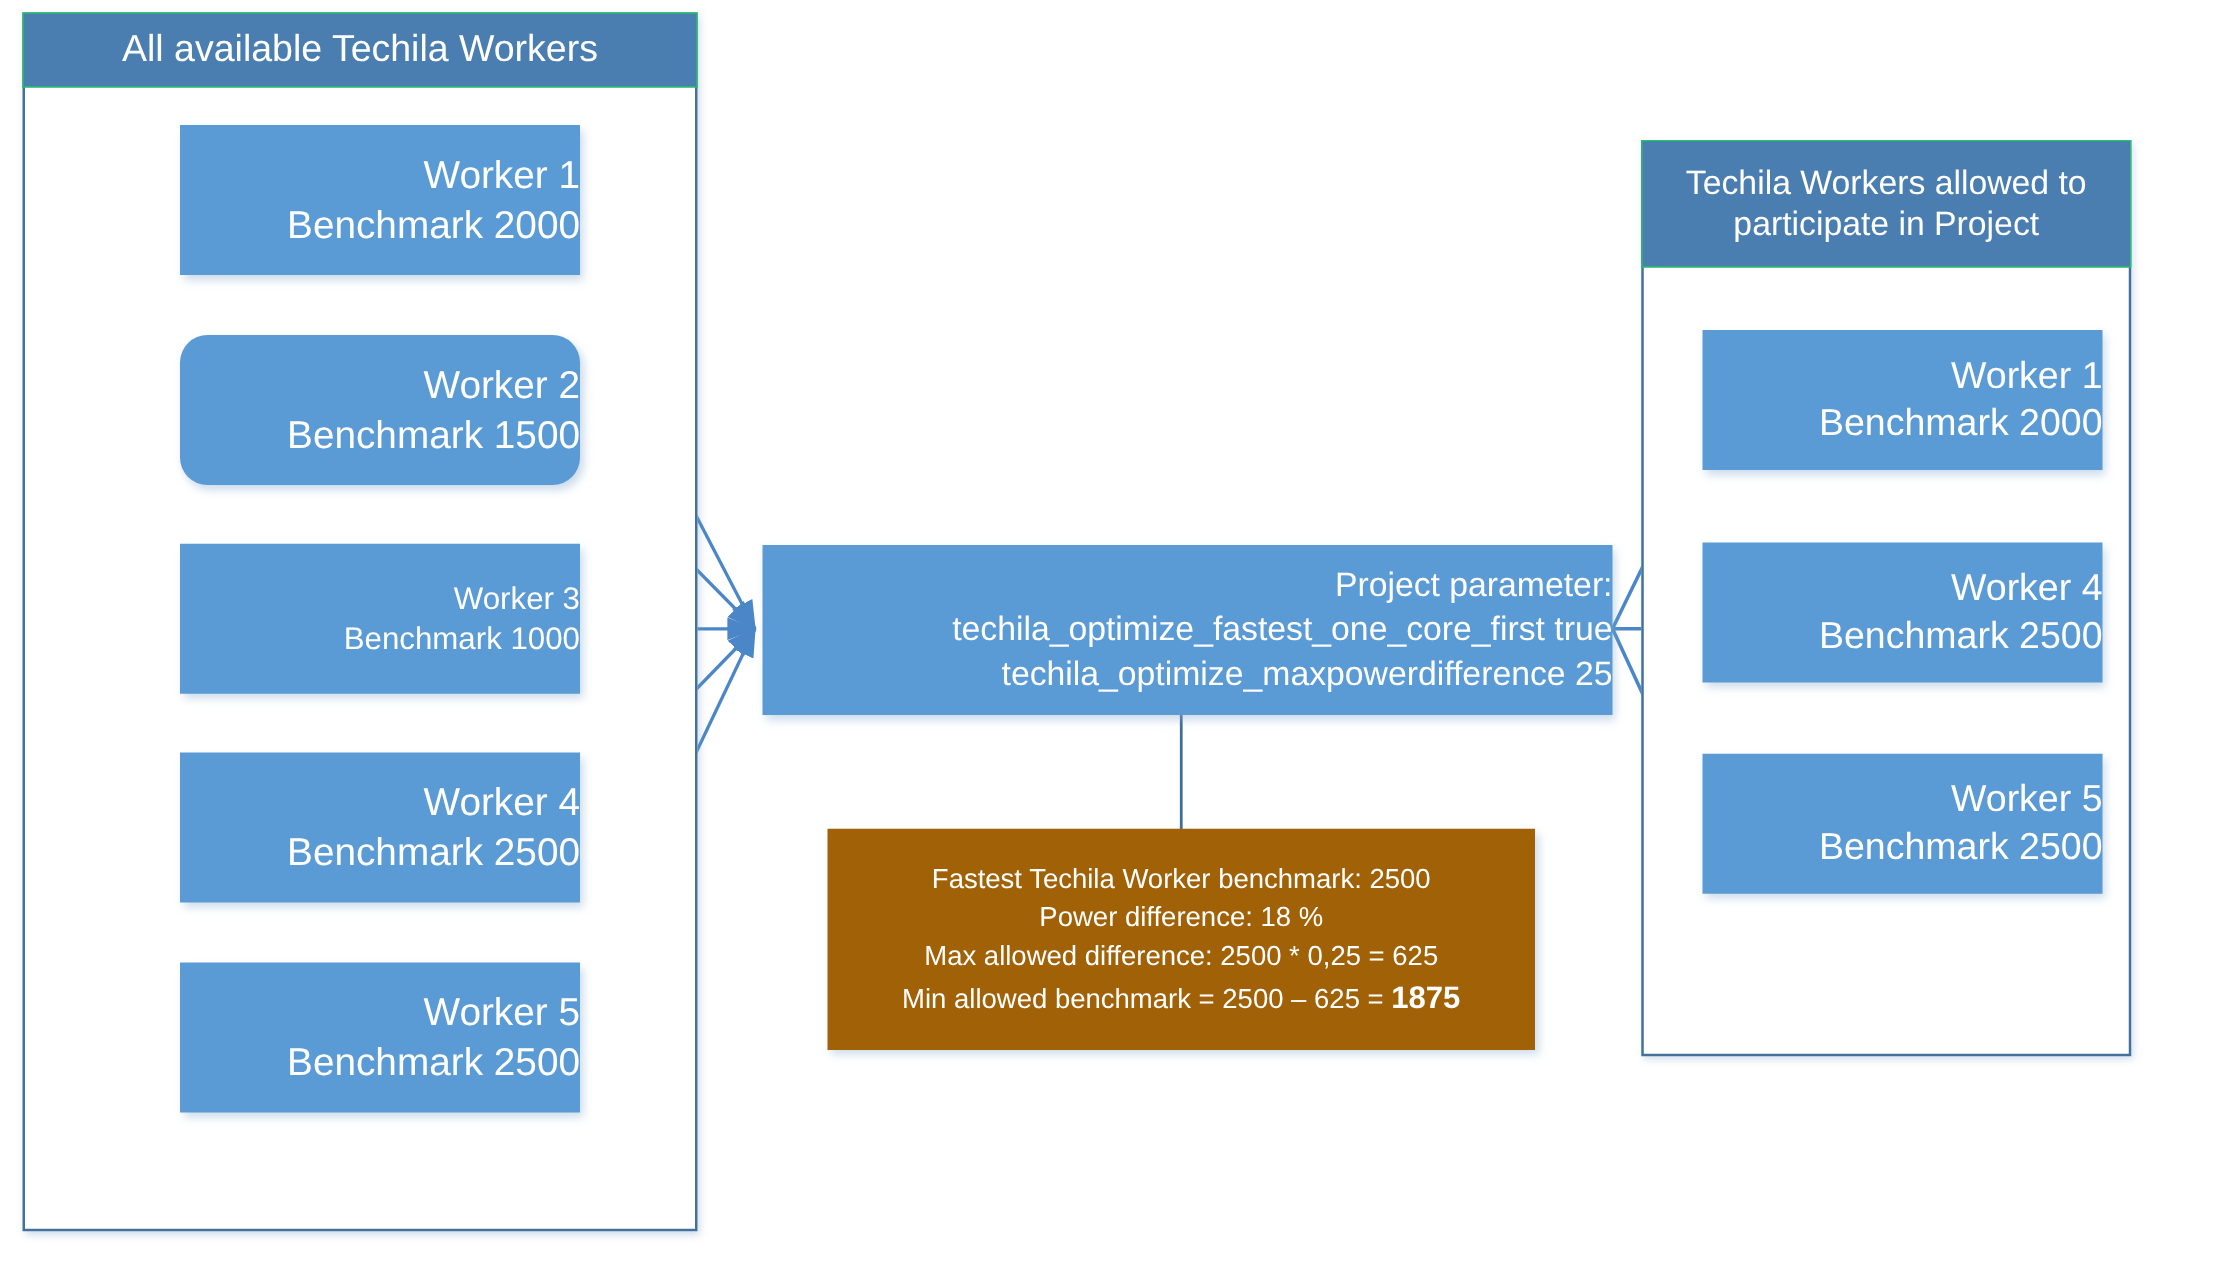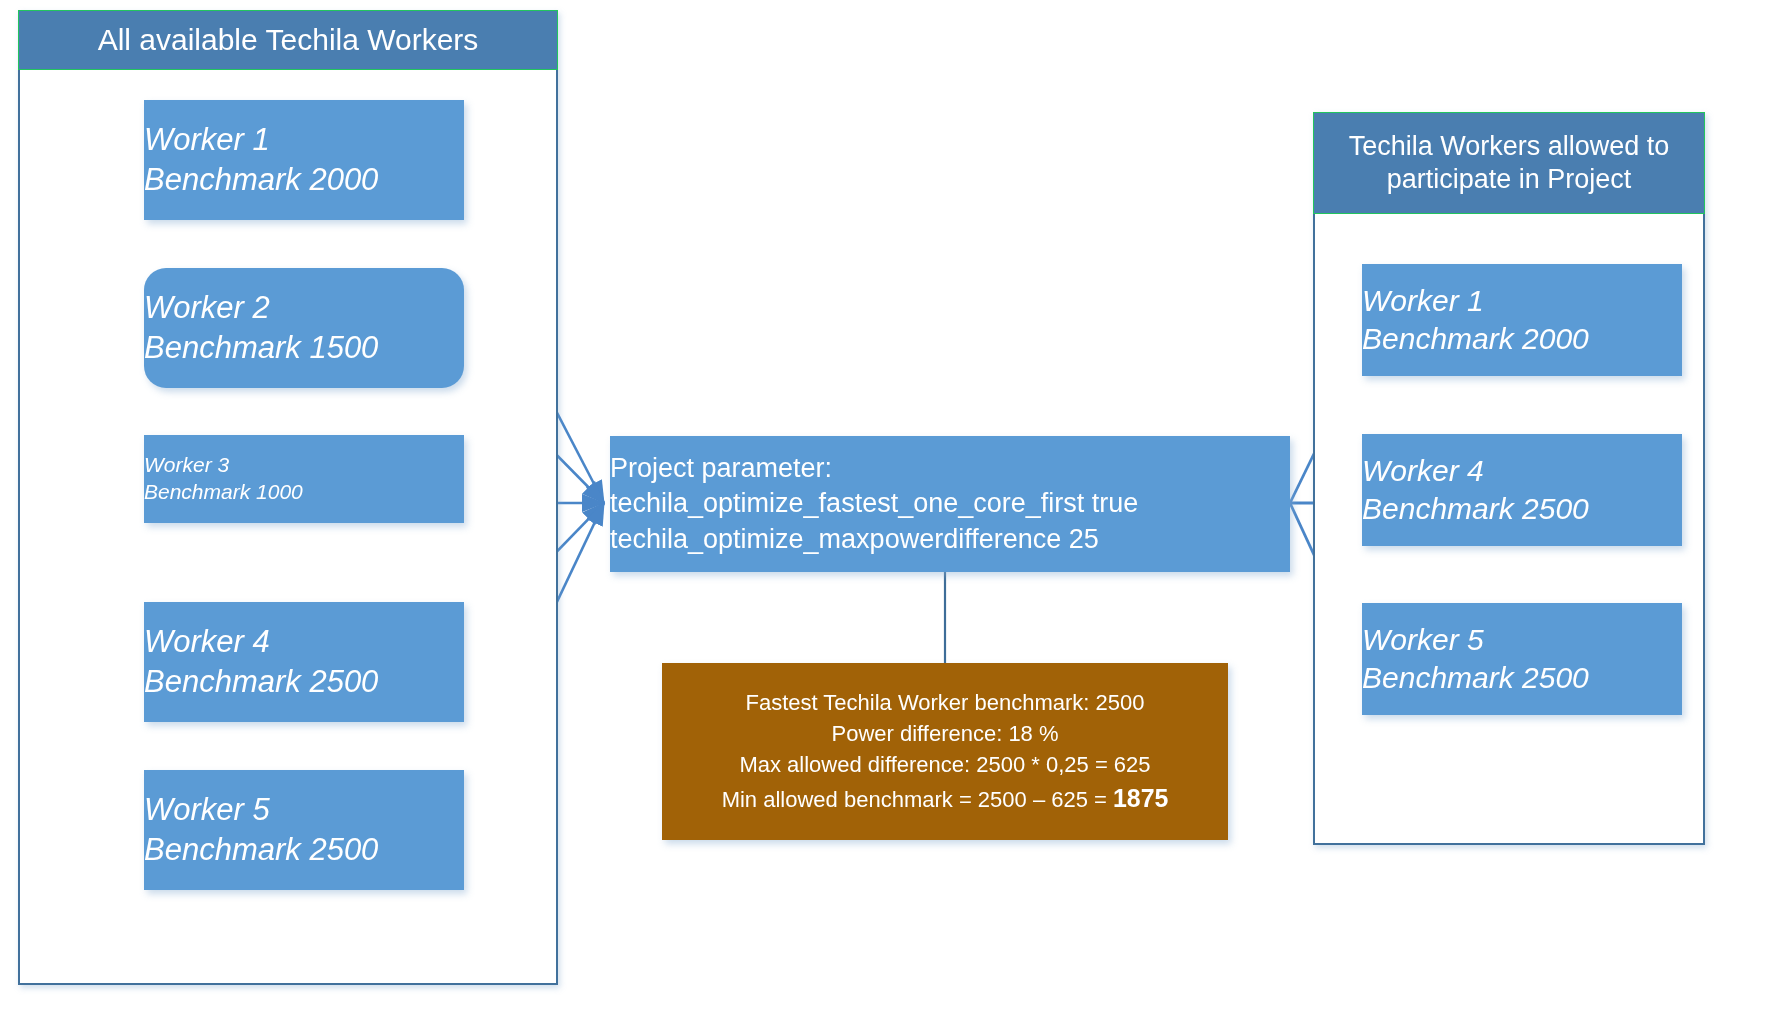--- a/index.html
+++ b/index.html
@@ -43,38 +43,37 @@
   }
 
   
   .wbox {
     position: absolute;
     background: #5B9BD5;
     color: #ffffff;
     box-sizing: border-box;
     display: flex;
     flex-direction: column;
-    align-items: flex-start;
+    align-items: flex-end;
     justify-content: center;
     text-align: center;
     line-height: 1.28;
     box-shadow: 3px 4px 7px rgba(140,175,210,0.45);
-    font-style: italic;
   }
   .wbox .ln { display: block; white-space: nowrap; }
 
   
   .param-box {
     position: absolute;
     background: #5B9BD5;
     color: #ffffff;
     box-sizing: border-box;
     display: flex;
     flex-direction: column;
-    align-items: flex-start;
+    align-items: flex-end;
     justify-content: center;
     text-align: center;
     line-height: 1.30;
     box-shadow: 3px 4px 7px rgba(140,175,210,0.45);
   }
   .param-box .ln { display: block; white-space: nowrap; }
 
   
   .calc-box {
     position: absolute;
@@ -135,21 +134,21 @@
   <div class="wbox" style="left:144px; top:100px; width:320px; height:120px; font-size:31px;">
     <span class="ln">Worker 1</span>
     <span class="ln">Benchmark 2000</span>
   </div>
 
   <div class="wbox" style="left:144px; top:268px; width:320px; height:120px; font-size:31px;border-radius:22px;">
     <span class="ln">Worker 2</span>
     <span class="ln">Benchmark 1500</span>
   </div>
 
-  <div class="wbox" style="left:144px; top:435px; width:320px; height:88px; font-size:21px;">
+  <div class="wbox" style="left:144px; top:435px; width:320px; height:120px; font-size:25px;">
     <span class="ln">Worker 3</span>
     <span class="ln">Benchmark 1000</span>
   </div>
 
   <div class="wbox" style="left:144px; top:602px; width:320px; height:120px; font-size:31px;">
     <span class="ln">Worker 4</span>
     <span class="ln">Benchmark 2500</span>
   </div>
 
   <div class="wbox" style="left:144px; top:770px; width:320px; height:120px; font-size:31px;">

